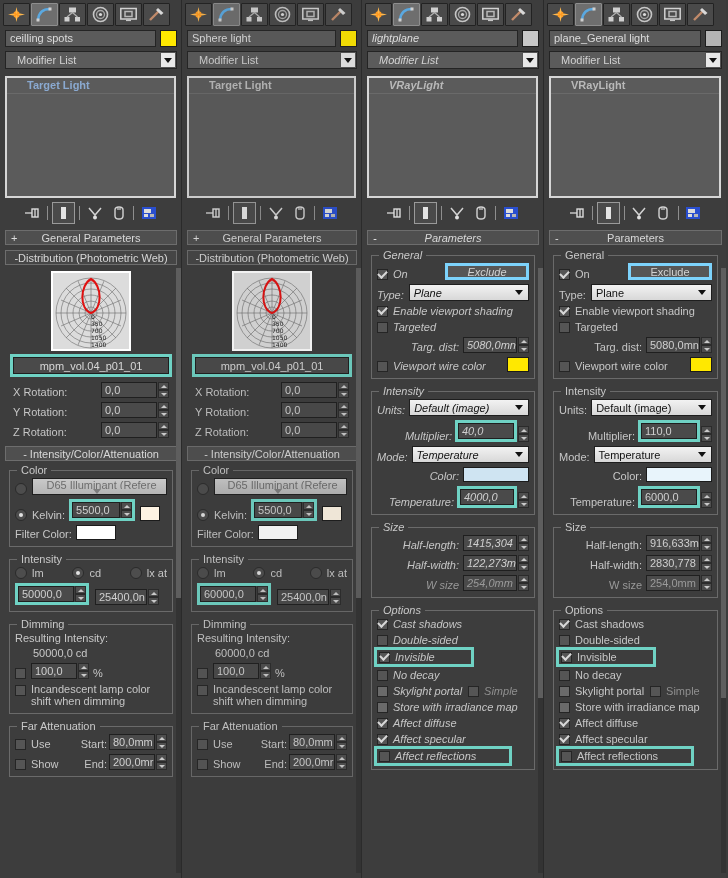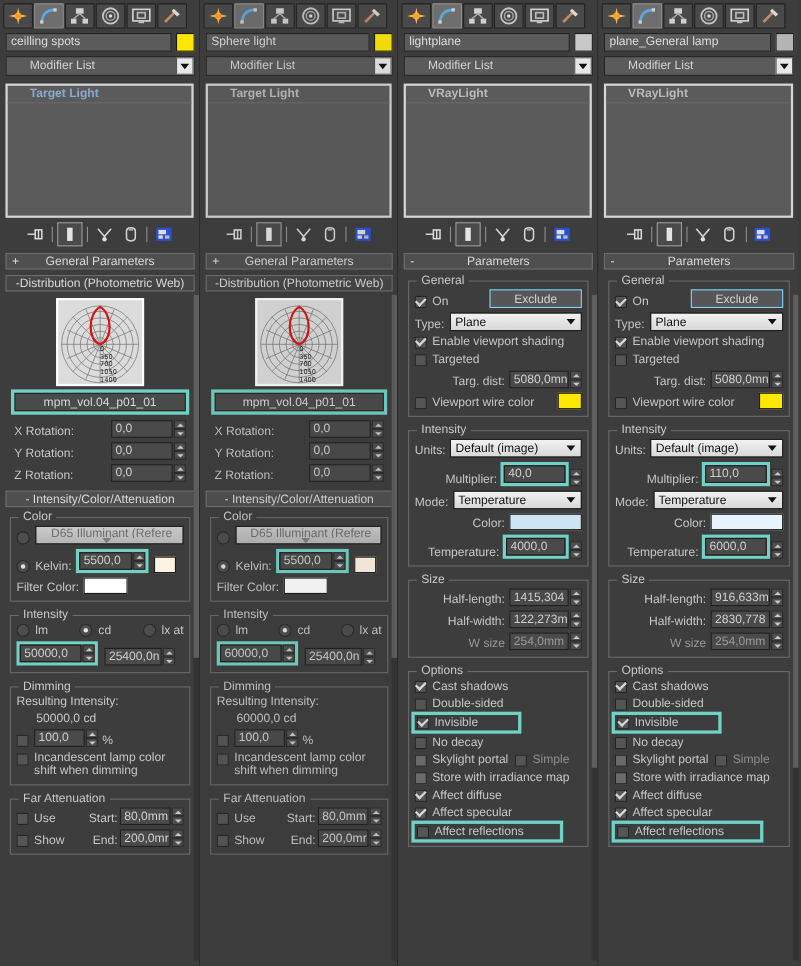--- a/index.html
+++ b/index.html
@@ -3,21 +3,21 @@
 <meta charset="utf-8">
 <style>
   html,body{margin:0;padding:0;background:#3b3b3b;}
   body{width:728px;height:878px;overflow:hidden;
        font-family:"Liberation Sans","DejaVu Sans",sans-serif;
        font-size:11px;color:#c8c8c8;-webkit-font-smoothing:none;}
   .app{position:relative;width:728px;height:878px;display:flex;}
   .panel{position:relative;width:182px;height:878px;background:#3d3d3d;
          border-right:1px solid #2a2a2a;box-sizing:border-box;overflow:hidden;}
   .panel.p2{width:180px;}
-  .panel.p3{width:182px;}
+  .panel.p3{width:182px;font-style:italic;}
   .panel.p4{width:182px;border-right:none;}
 
   
   .tabstrip{display:flex;gap:1px;padding:3px 2px 2px 3px;background:#3d3d3d;height:28px;box-sizing:border-box;}
   .tabbtn{width:27px;height:23px;background:#4a4a4a;border:1px solid #222;
           border-radius:1px;display:flex;align-items:center;justify-content:center;
           box-sizing:border-box;}
   .tabbtn.active{background:#6e6e6e;border:1px solid #8d8d8d;}
   .tabbtn svg{display:block;}
 
@@ -25,21 +25,21 @@
   .namerow{display:flex;align-items:center;padding:2px 4px 0 5px;gap:4px;}
   .nameinput{flex:1;height:17px;background:#5b5b5b;border:1px solid #242424;
              color:#dcdcdc;font-size:11px;line-height:15px;padding:0 4px;
              box-sizing:border-box;white-space:nowrap;overflow:hidden;}
   .swatch{width:17px;height:17px;border:1px solid #1d1d1d;box-sizing:border-box;}
 
   
   .modrow{padding:4px 4px 3px 5px;}
   .modlist{height:18px;background:#5b5b5b;border:1px solid #242424;
            display:flex;align-items:center;box-sizing:border-box;}
-  .modlist span{flex:1;padding-left:21px;color:#d2d2d2;font-size:11px;}
+  .modlist span{flex:1;padding-left:11px;color:#d2d2d2;font-size:11px;}
   .ddbtn{width:16px;height:16px;background:#e8e8e8;border:1px solid #555;
          display:flex;align-items:center;justify-content:center;box-sizing:border-box;margin-right:0px;}
   .ddbtn i{width:0;height:0;border-left:4px solid transparent;border-right:4px solid transparent;
            border-top:5px solid #111;display:block;}
 
   
   .stackwrap{margin:4px 5px 0 5px;height:122px;background:#5b5b5b;border:2px solid #d6d6d6;
              box-sizing:border-box;position:relative;}
   .stackitem{height:15px;line-height:15px;padding-left:20px;font-size:11px;font-weight:bold;
              border-bottom:1px solid #6a6a6a;color:#8aa9d0;}
@@ -79,21 +79,21 @@
   .grow{flex:1;}
 
   .combo{height:17px;background:linear-gradient(#f2f2f2,#d8d8d8);border:1px solid #1e1e1e;
          display:flex;align-items:center;box-sizing:border-box;color:#111;font-size:11px;}
   .combo span{flex:1;padding-left:4px;overflow:hidden;white-space:nowrap;}
   .combo i.ar{width:0;height:0;border-left:4px solid transparent;border-right:4px solid transparent;
               border-top:5px solid #111;margin-right:5px;}
   .combo.dis{background:linear-gradient(#c9c9c9,#b5b5b5);color:#6d6d6d;flex-direction:column;}
   .combo.dis i.ar{border-top-color:#7d7d7d;}
 
-  .btn{height:17px;background:#565656;border:1px solid #7dd3fc;color:#d2d2d2;font-size:11px;
+  .btn{height:17px;background:#565656;border:3px solid #7dd3fc;color:#d2d2d2;font-size:11px;
        display:flex;align-items:center;justify-content:center;box-sizing:border-box;}
 
   .cb{width:11px;height:11px;background:#555;border:1px solid #252525;box-sizing:border-box;
       display:inline-flex;align-items:center;justify-content:center;margin-right:5px;flex:none;}
   .cb.on::after{content:"";width:7px;height:4px;border-left:2px solid #d8d8d8;
                 border-bottom:2px solid #d8d8d8;transform:rotate(-45deg) translate(1px,-1px);}
   .cb.half{background:#6a6a6a;}
   .cbrow{display:flex;align-items:center;margin-bottom:4px;font-size:11px;color:#c6c6c6;}
 
   .rb{width:10px;height:10px;border-radius:50%;background:#4d4d4d;border:1px solid #2a2a2a;
@@ -1060,21 +1060,21 @@
           </svg>
         </div>
       <div class="tabbtn">
           <svg width="19" height="17">
             <path d="M3 14 L12 5" stroke="#c08a6a" stroke-width="2.4"></path>
             <path d="M11 2 L16.5 7 L14 9 L9 4 Z" fill="#d8d8d8"></path>
           </svg>
         </div>
     </div>
     <div class="namerow">
-      <div class="nameinput">plane_General lamp</div>
+      <div class="nameinput">plane_General light</div>
       <div class="swatch" style="background:#b4b4b4"></div>
     </div>
     <div class="modrow">
       <div class="modlist">
         <span>Modifier List</span>
         <div class="ddbtn">
             <i></i>
           </div>
       </div>
     </div>

